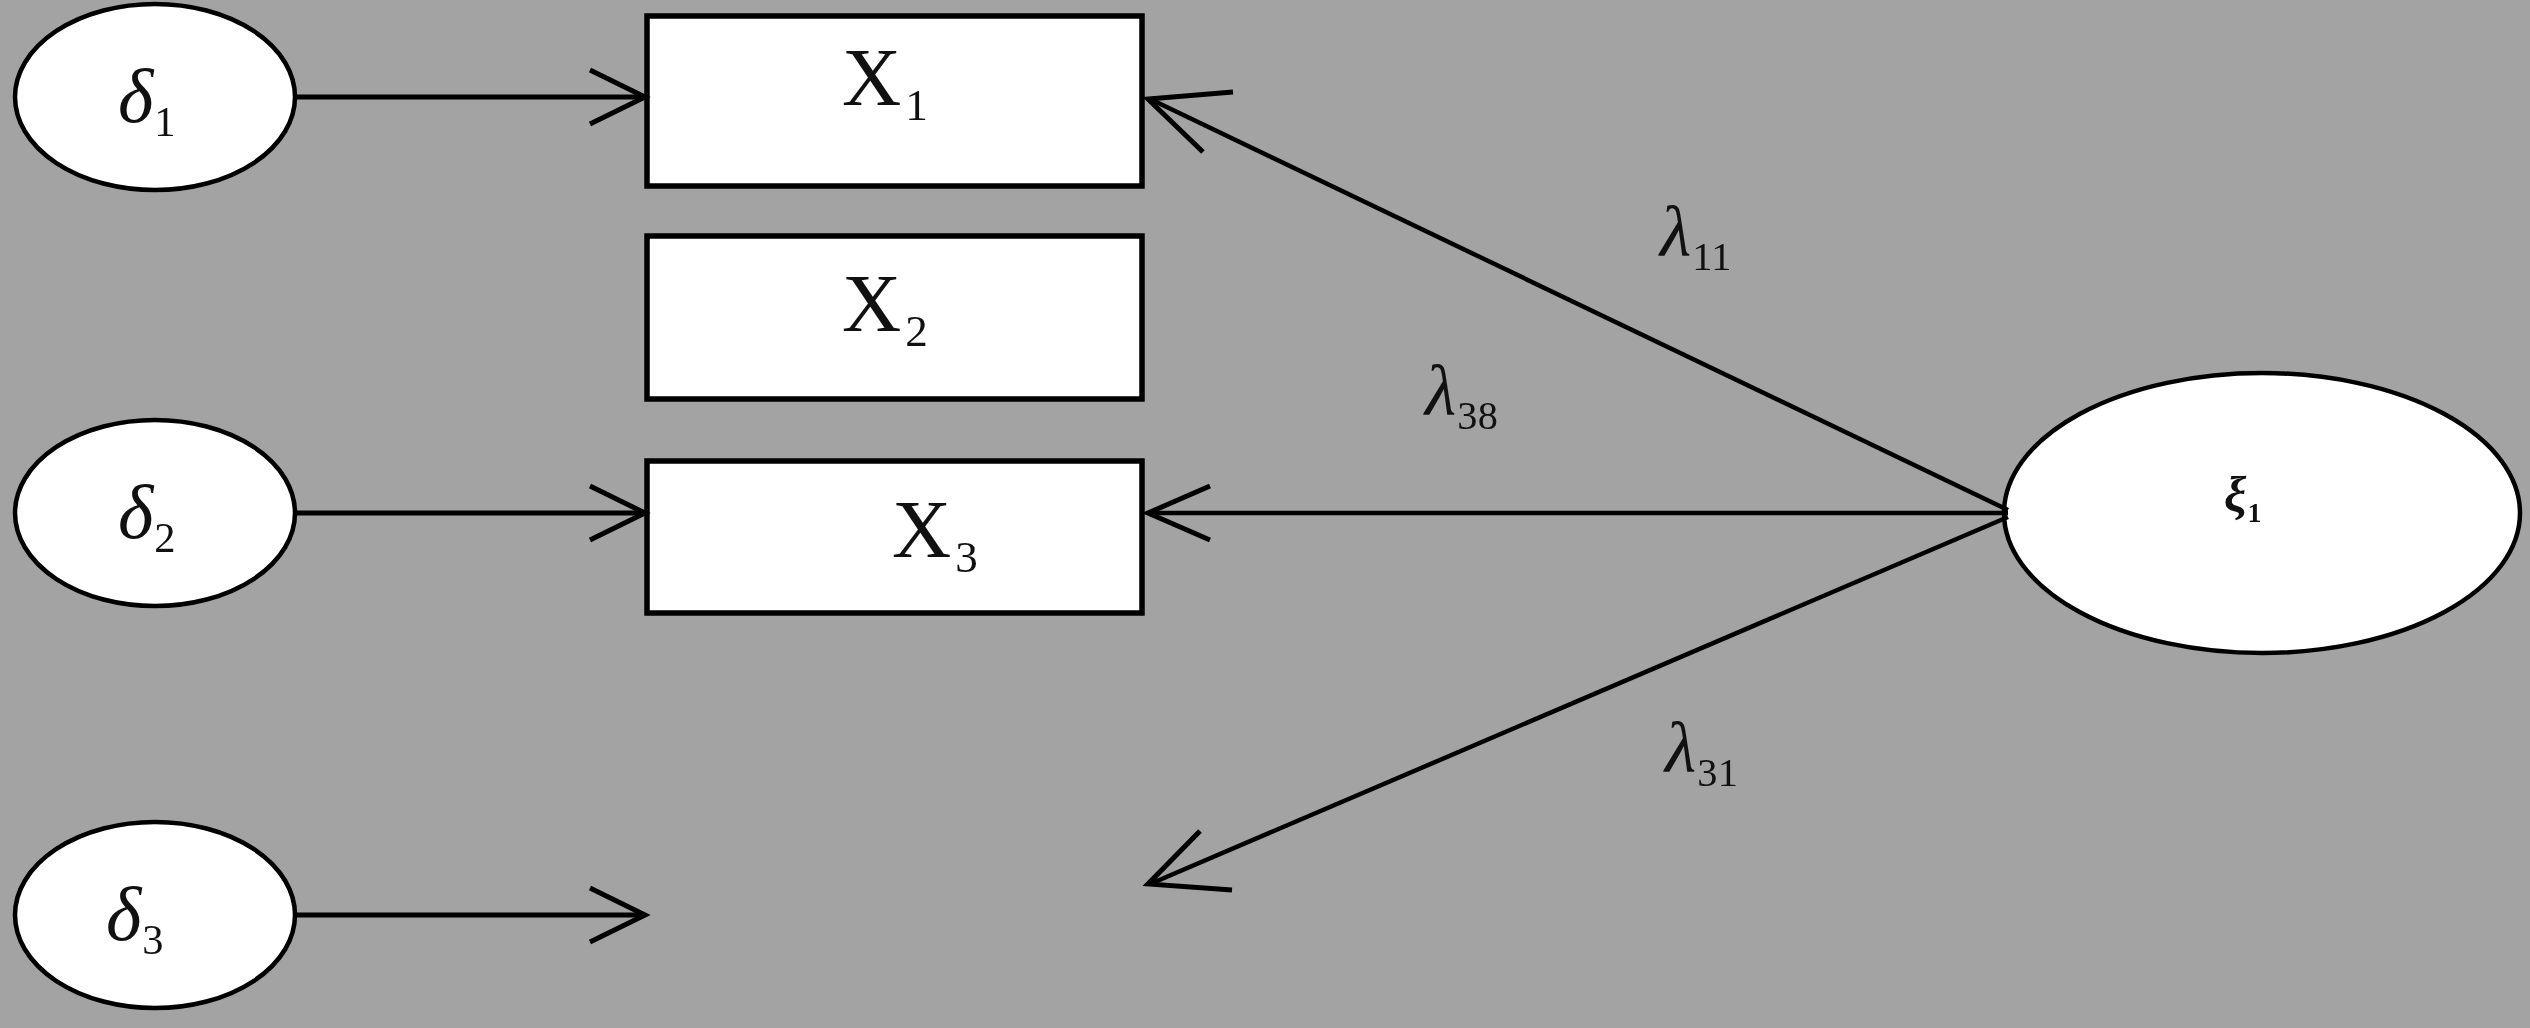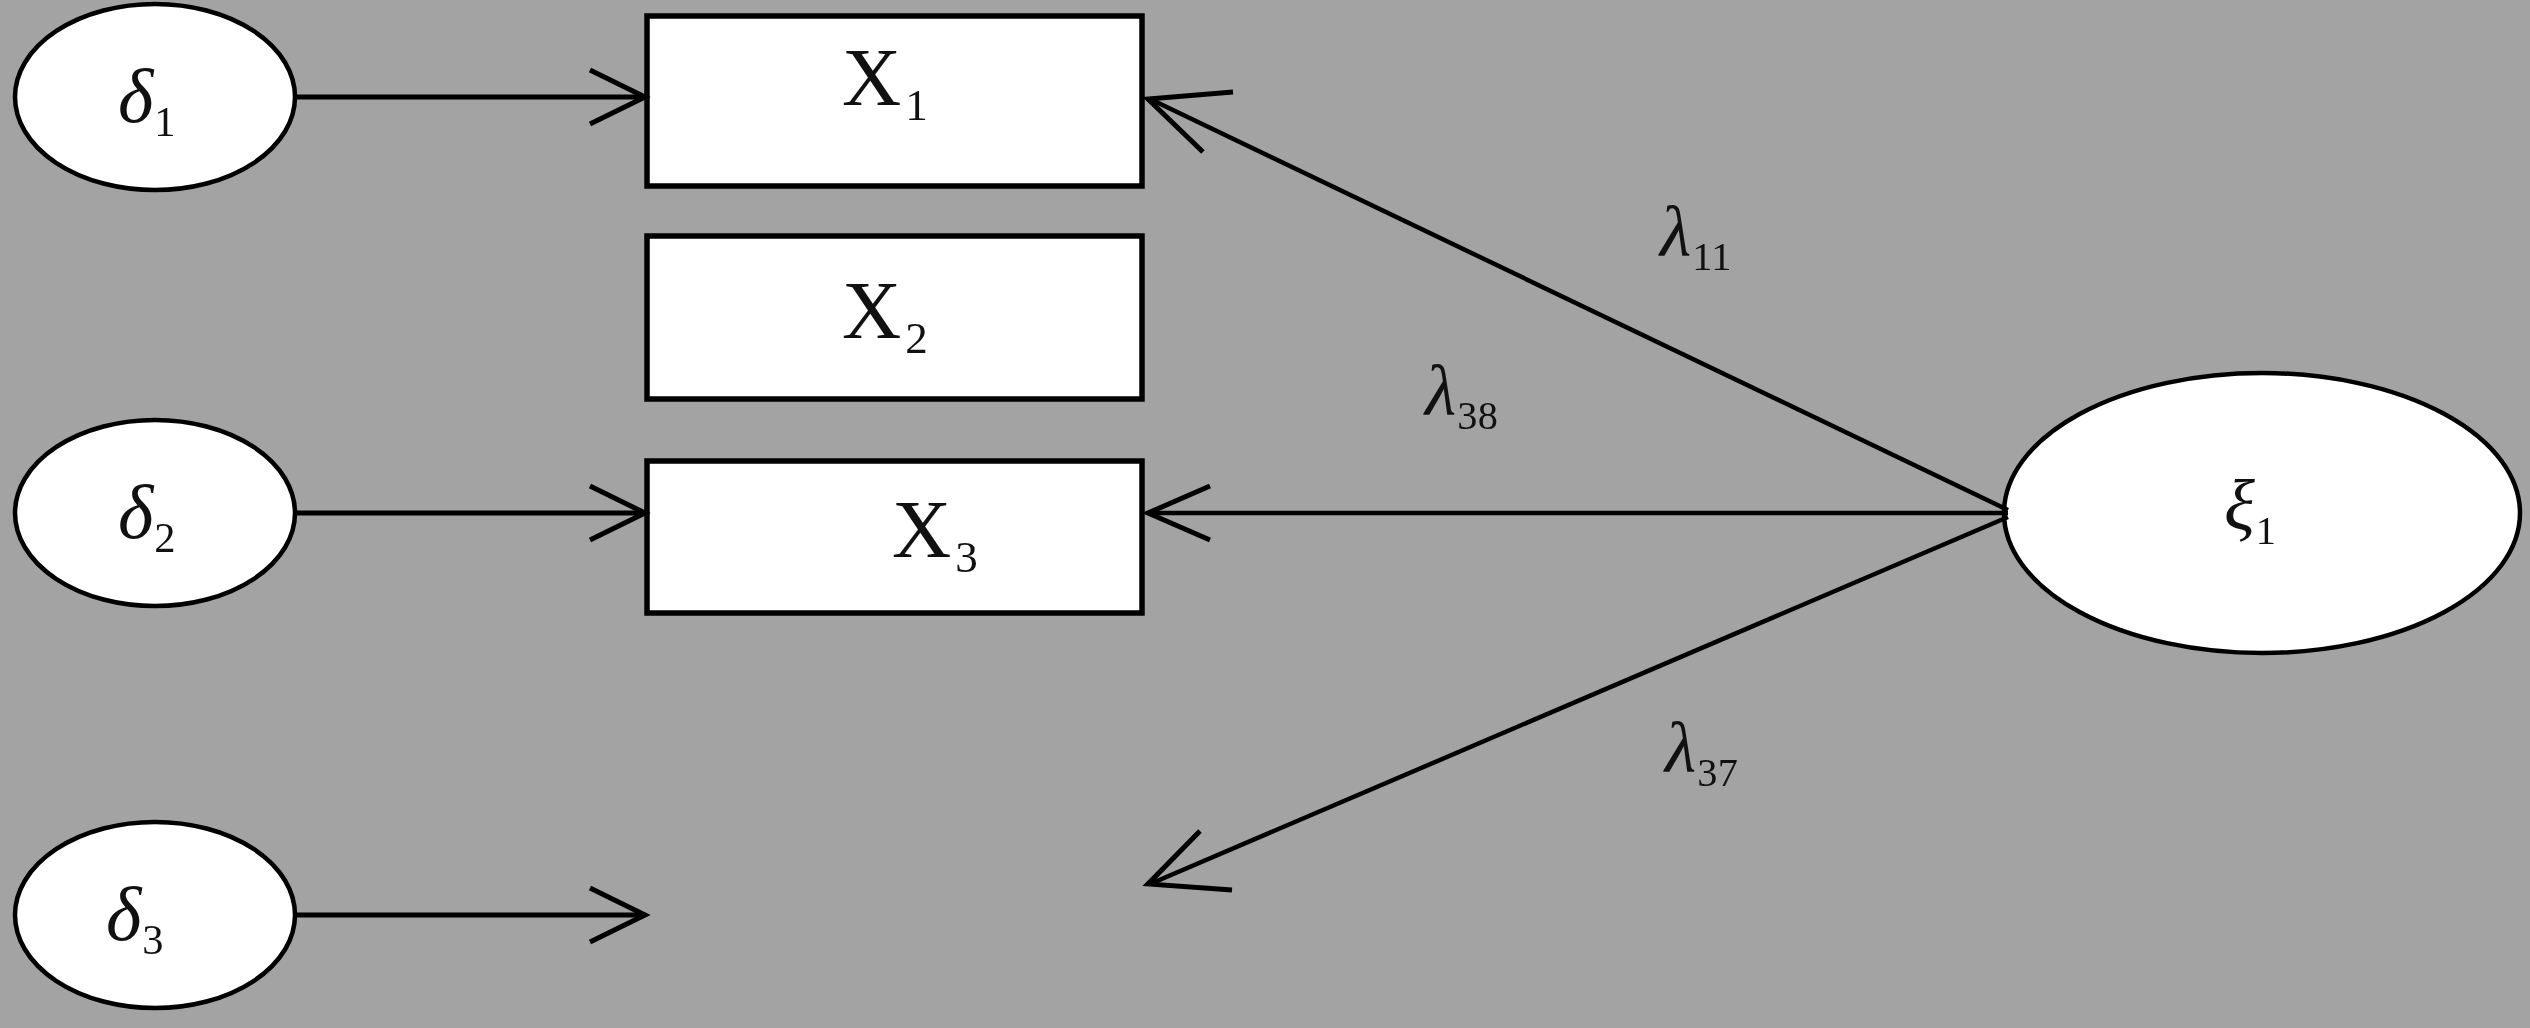--- a/index.html
+++ b/index.html
@@ -65,21 +65,22 @@
     font-size: 0.56em;
     font-style: normal;
     vertical-align: -0.34em;
     margin-left: 1px;
     letter-spacing: 0.5px;
   }
   .greek-label.lambda-label {
     font-size: 72px;
   }
   .greek-label.xi-label {
-    font-size: 72px;
+    font-size: 50px;
+    font-weight: bold;
   }
   .var-label {
     font-family: "Liberation Serif", "DejaVu Serif", serif;
     font-size: 82px;
     font-style: normal;
     letter-spacing: 1px;
   }
   .var-label .sub {
     font-size: 0.55em;
     vertical-align: -0.33em;
@@ -132,25 +133,25 @@
   </svg>
 
   <div class="label-text greek-label" style="left:118px; top:58px;"><span>δ</span><span class="sub">1</span></div>
 
   <div class="label-text greek-label" style="left:118px; top:474px;"><span>δ</span><span class="sub">2</span></div>
 
   <div class="label-text greek-label" style="left:106px; top:876px;"><span>δ</span><span class="sub">3</span></div>
 
   <div class="label-text var-label" style="left:842px; top:37px;"><span>X</span><span class="sub">1</span></div>
 
-  <div class="label-text var-label" style="left:842px; top:270px;"><span>X</span><span class="sub">2</span></div>
+  <div class="label-text var-label" style="left:842px; top:263px;"><span>X</span><span class="sub">2</span></div>
 
   <div class="label-text var-label" style="left:892px; top:489px;"><span>X</span><span class="sub">3</span></div>
 
   <div class="label-text greek-label xi-label" style="left:2224px; top:470px;"><span>ξ</span><span class="sub">1</span></div>
 
   <div class="label-text greek-label lambda-label" style="left:1660px; top:196px;"><span>λ</span><span class="sub">11</span></div>
 
   <div class="label-text greek-label lambda-label" style="left:1425px; top:355px;"><span>λ</span><span class="sub">38</span></div>
 
-  <div class="label-text greek-label lambda-label" style="left:1665px; top:712px;"><span>λ</span><span class="sub">37</span></div>
+  <div class="label-text greek-label lambda-label" style="left:1665px; top:712px;"><span>λ</span><span class="sub">31</span></div>
 
 </div>
 
 </body></html>

